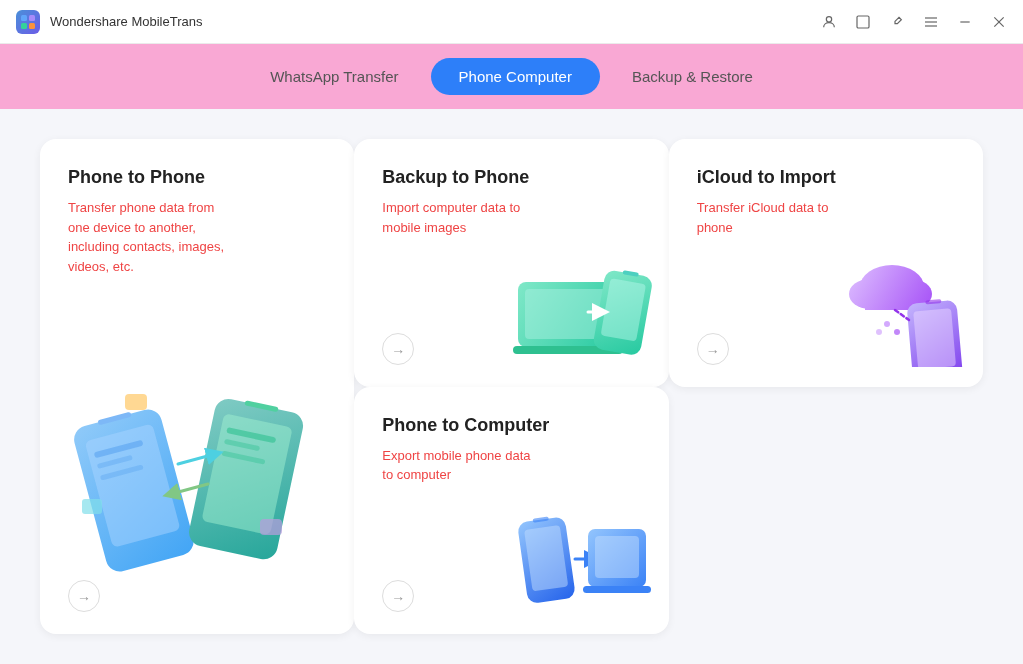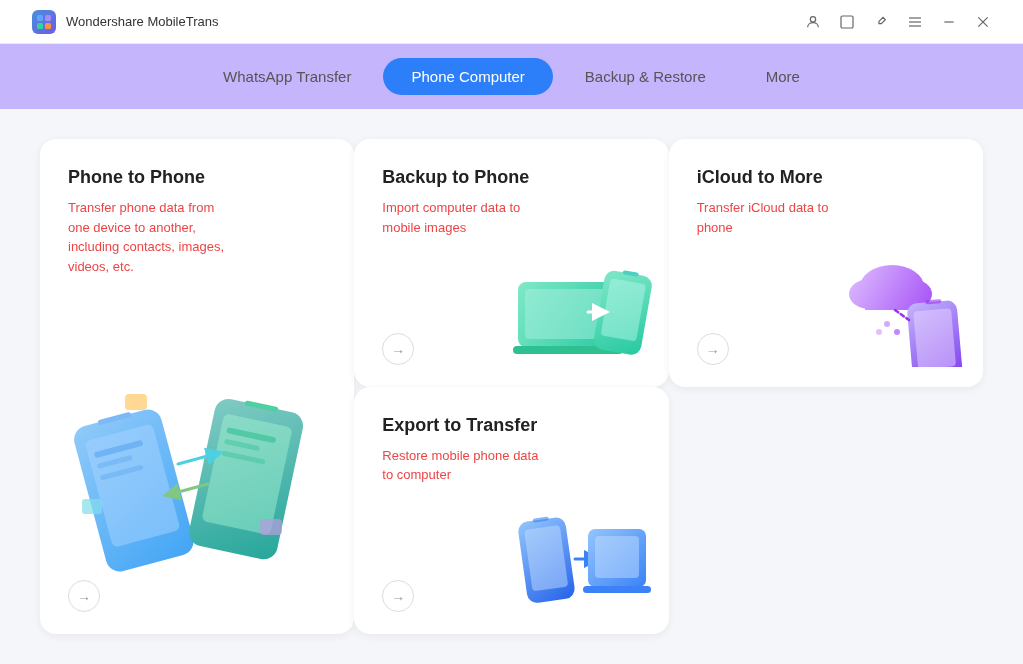--- a/index.html
+++ b/index.html
@@ -12,21 +12,21 @@
       display: flex;
       flex-direction: column;
     }
 
     
     .title-bar {
       background: #ffffff;
       display: flex;
       align-items: center;
       justify-content: space-between;
-      padding: 0 32px;
+      padding: 0 16px;
       height: 44px;
       border-bottom: 1px solid #ebebeb;
       flex-shrink: 0;
       -webkit-app-region: drag;
     }
     .title-bar-left {
       display: flex;
       align-items: center;
       gap: 10px;
     }
@@ -61,21 +61,21 @@
     .title-bar-icon {
       color: #666;
       font-size: 16px;
       cursor: pointer;
       display: flex;
       align-items: center;
     }
 
     
     .nav-bar {
-      background: #c4b5fd;
+      background: #f9a8d4;
       display: flex;
       justify-content: center;
       align-items: center;
       padding: 14px 20px;
       gap: 4px;
       flex-shrink: 0;
     }
     .nav-pill {
       padding: 10px 28px;
       border-radius: 25px;
@@ -199,21 +199,20 @@
           <line x1="19" y1="5" x2="5" y2="19"></line>
       </svg>
     </div>
   </div>
 </div>
 
 <div class="nav-bar">
   <button class="nav-pill">WhatsApp Transfer</button>
   <button class="nav-pill active">Phone Computer</button>
   <button class="nav-pill">Backup &amp; Restore</button>
-  <button class="nav-pill">More</button>
 </div>
 
 <div class="main-content">
 
   <div class="card card-large">
     <div class="card-title">Phone to Phone</div>
     <div class="card-desc">Transfer phone data from one device to another, including contacts, images, videos, etc.</div>
 
     <div style="position:absolute; bottom:60px; left:20px; width:260px; height:220px;">
       <svg viewBox="0 0 260 220" fill="none" xmlns="http://www.w3.org/2000/svg" width="260" height="220">
@@ -294,21 +293,21 @@
           <marker id="arrowWhite" markerWidth="6" markerHeight="6" refX="3" refY="3" orient="auto">
             <path d="M0,0 L6,3 L0,6 Z" fill="white"></path>
           </marker>
         </defs>
       </svg>
     </div>
     <div class="card-arrow">→</div>
   </div>
 
   <div class="card">
-    <div class="card-title">iCloud to More</div>
+    <div class="card-title">iCloud to Import</div>
     <div class="card-desc">Transfer iCloud data to phone</div>
     <div class="card-illustration-center">
       <svg width="130" height="115" viewBox="0 0 130 115" fill="none">
 
         <ellipse cx="55" cy="35" rx="32" ry="22" fill="url(#purpleCloud)"></ellipse>
         <ellipse cx="32" cy="42" rx="20" ry="15" fill="url(#purpleCloud)"></ellipse>
         <ellipse cx="75" cy="42" rx="20" ry="15" fill="url(#purpleCloud)"></ellipse>
         <rect x="28" y="40" width="56" height="18" fill="url(#purpleCloud)"></rect>
 
         <circle cx="50" cy="72" r="3" fill="#c084fc" opacity="0.7"></circle>
@@ -331,22 +330,22 @@
             <stop offset="0%" stop-color="#c4b5fd"></stop>
             <stop offset="100%" stop-color="#7c3aed"></stop>
           </linearGradient>
         </defs>
       </svg>
     </div>
     <div class="card-arrow">→</div>
   </div>
 
   <div class="card">
-    <div class="card-title">Export to Transfer</div>
-    <div class="card-desc">Restore mobile phone data to computer</div>
+    <div class="card-title">Phone to Computer</div>
+    <div class="card-desc">Export mobile phone data to computer</div>
     <div class="card-illustration-center">
       <svg width="140" height="105" viewBox="0 0 140 105" fill="none">
 
         <g transform="rotate(-8, 35, 55)">
           <rect x="10" y="10" width="48" height="82" rx="10" fill="url(#bluePhone2)"></rect>
           <rect x="16" y="18" width="36" height="62" rx="4" fill="#bfdbfe" opacity="0.5"></rect>
           <rect x="26" y="8" width="16" height="4" rx="2" fill="#3b82f6" opacity="0.6"></rect>
         </g>
 
         <path d="M62 50 L80 50" stroke="#3b82f6" stroke-width="3" stroke-linecap="round" marker-end="url(#arrowBlue)"></path>

